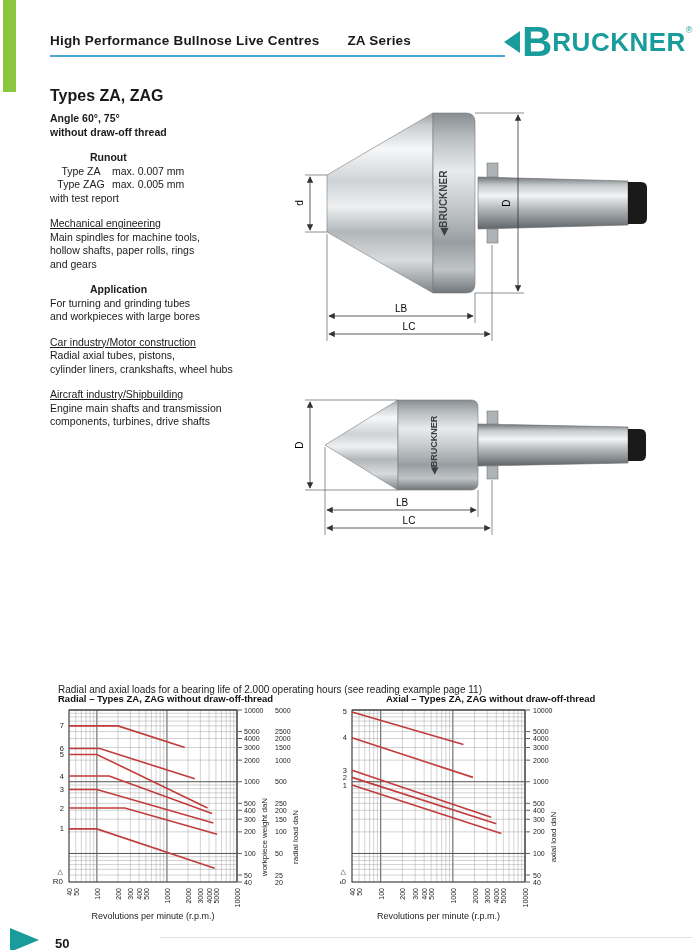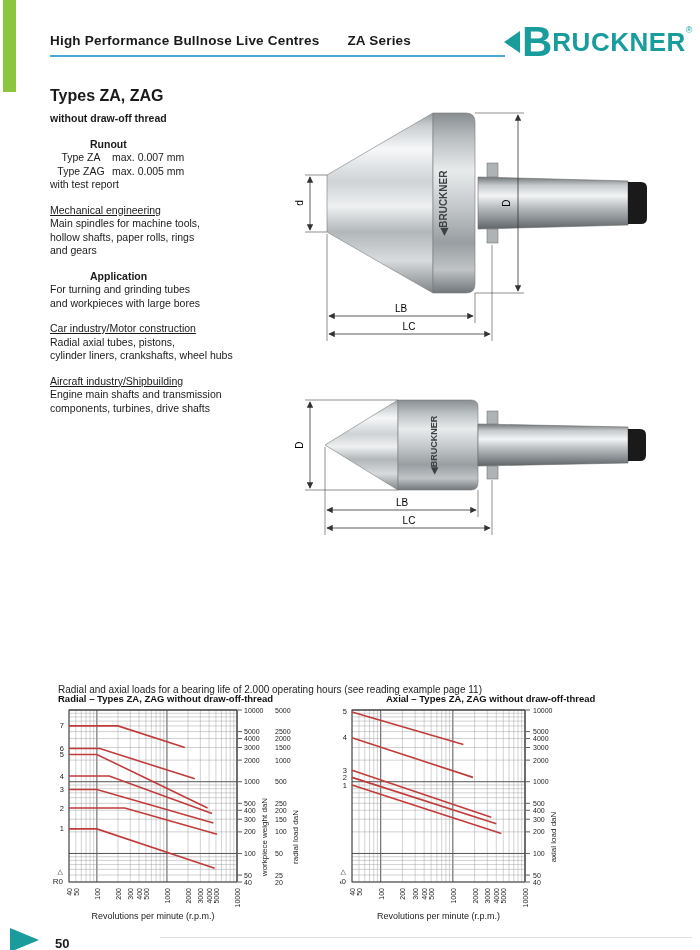--- a/index.html
+++ b/index.html
@@ -42,20 +42,21 @@
 
 <div class="logo">
   <span class="logo-arrow"></span>
   <span class="logo-b">B</span>
   <span class="logo-rest">RUCKNER</span>
   <span class="logo-reg">®</span>
 </div>
 
 <div class="info">
   <h2>Types ZA, ZAG</h2>
+  <div class="bold">Angle 60°, 75°</div>
   <div class="bold">without draw-off thread</div>
 
   <div class="sec">
     <div class="sec-title">Runout</div>
     <div class="runout-row">
       <span class="rl">Type ZA</span>
       <span>max. 0.007 mm</span>
     </div>
     <div class="runout-row">
       <span class="rl">Type ZAG</span>

